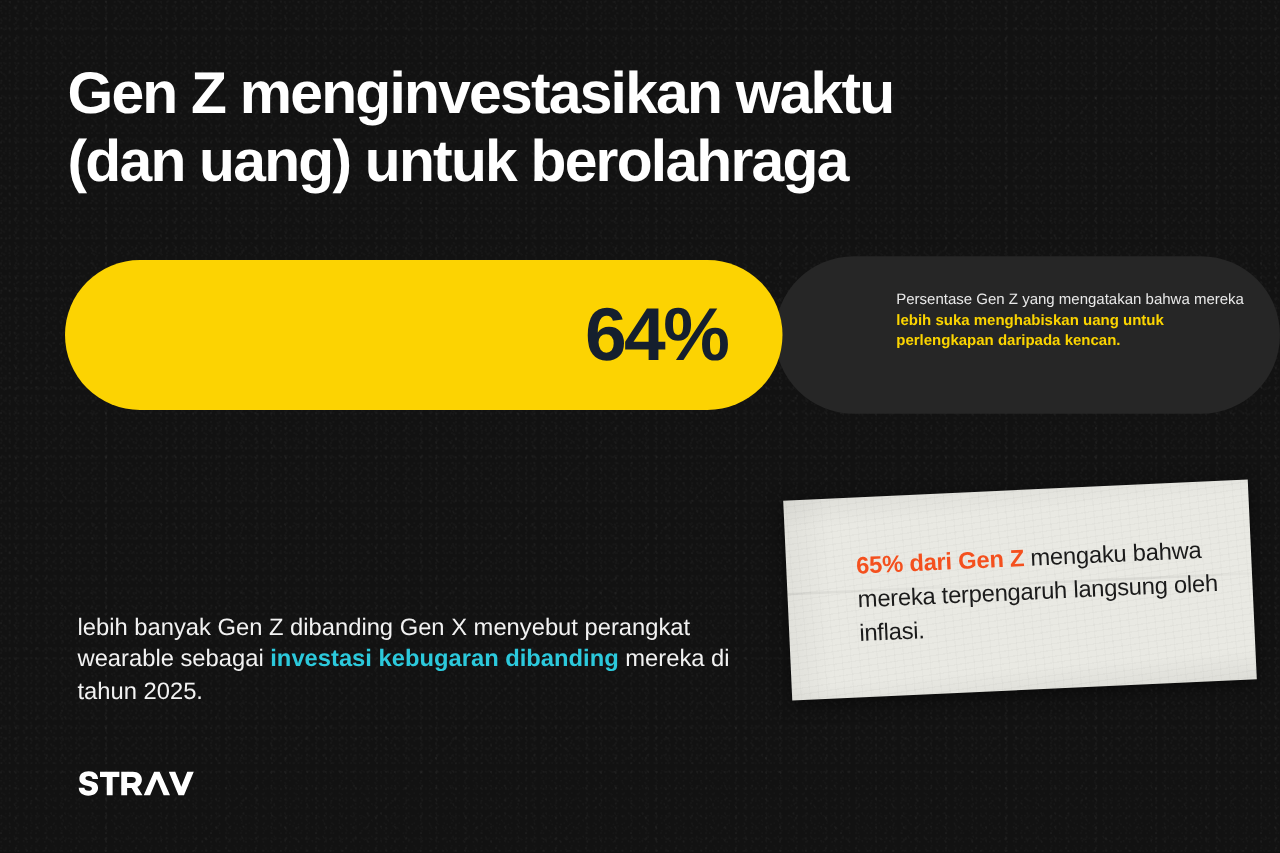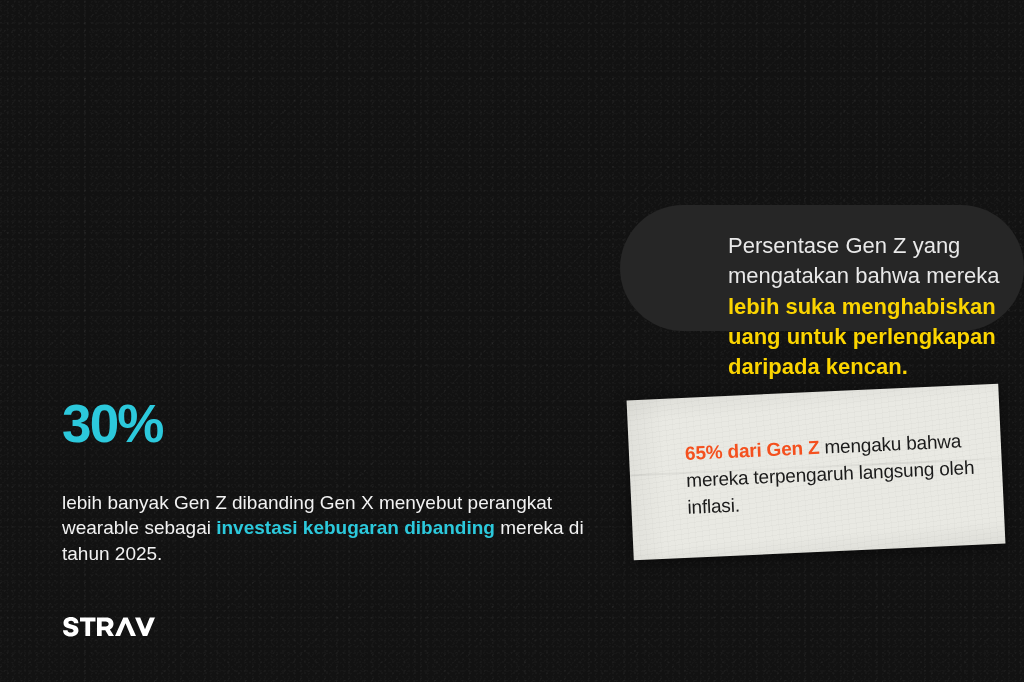--- a/index.html
+++ b/index.html
@@ -57,24 +57,24 @@
   #caption-card {
     position:absolute;
     left:568px; top:0;
     width:404px; height:126px;
     background:#262626;
     border-radius:63px;
   }
 
   #caption-text {
     position:absolute;
-    left:108px; top:26px;
+    left:97px; top:26px;
     width:290px;
     color:#E9E9E9;
-    font-size:22px;
+    font-size:12px;
     line-height:1.38;
   }
   #caption-text b { color:#FBD400; font-weight:bold; }
 
   #yellow-pill {
     position:absolute;
     left:0; top:3px;
     width:574px; height:120px;
     background:#FCD302;
     border-radius:60px;
@@ -164,32 +164,38 @@
   }
   #strava-logo svg { display:block; }
 </style>
 </head>
 <body>
 
 <div id="poster">
 
   <div id="noise"></div>
 
+  <h1 id="headline">
+    <span class="l">Gen Z menginvestasikan waktu</span>
+    <span class="l">(dan uang) untuk berolahraga</span>
+  </h1>
 
   <div id="pill-row">
 
     <div id="caption-card">
       <p id="caption-text"><span>Persentase Gen Z yang mengatakan bahwa mereka </span><b>lebih suka menghabiskan uang untuk perlengkapan daripada kencan.</b></p>
     </div>
 
+    <div id="yellow-pill">
+      <span id="stat-64">64%</span>
+    </div>
 
   </div>
 
   <div class="stat-row" id="stat-row-30">
-    <div class="big">30%</div>
   </div>
 
   <div class="stat-row" id="stat-row-63">
     <div class="copy"><span>lebih banyak Gen Z dibanding Gen X menyebut perangkat wearable sebagai </span><b>investasi kebugaran dibanding</b><span> mereka di tahun 2025.</span></div>
   </div>
 
   <div id="paper-note">
     <p id="paper-text"><b>65% dari Gen Z</b><span> mengaku bahwa mereka terpengaruh langsung oleh inflasi.</span></p>
   </div>
 

